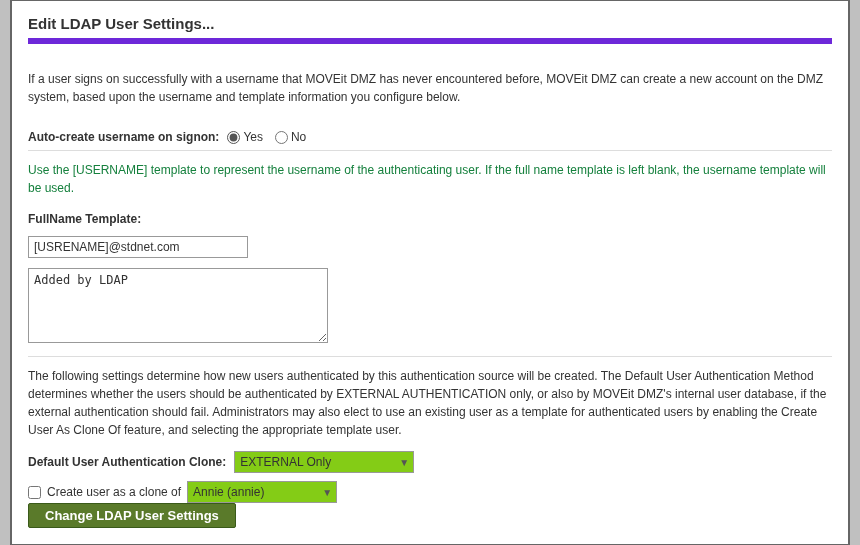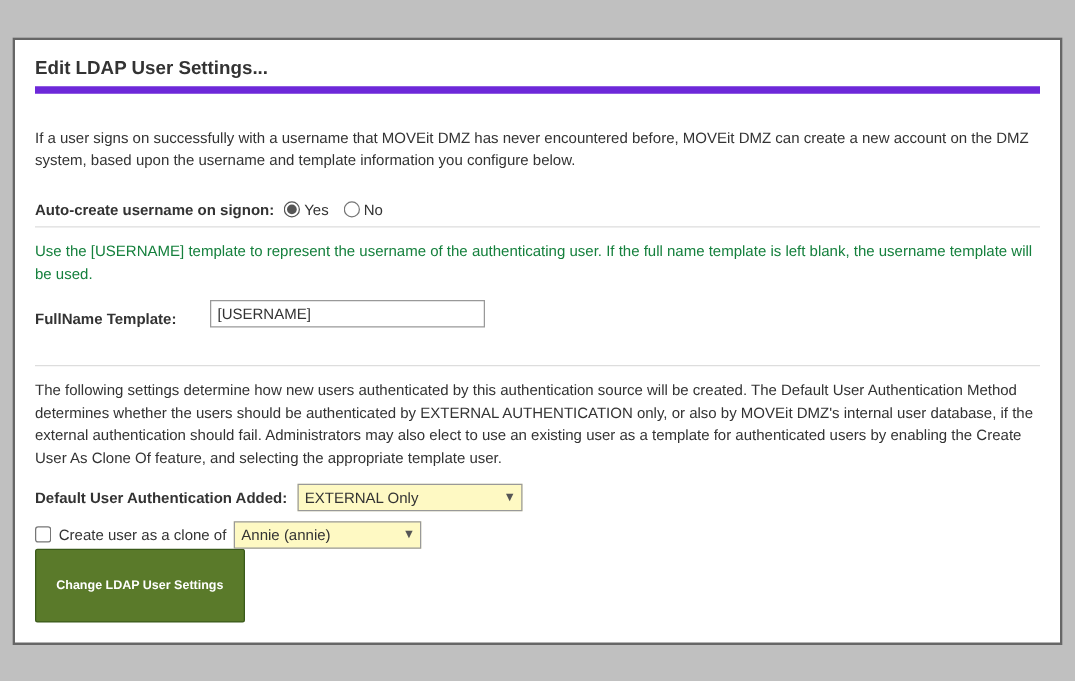--- a/index.html
+++ b/index.html
@@ -122,21 +122,21 @@
       white-space: nowrap;
     }
     .select-wrapper {
       position: relative;
       display: inline-block;
     }
     .select-wrapper select {
       padding: 3px 20px 3px 5px;
       border: 1px solid #999;
       font-size: 12px;
-      background: #fef9c3;
+      background: #84cc16;
       color: #333;
       appearance: none;
       -webkit-appearance: none;
       cursor: pointer;
       min-width: 150px;
     }
     .select-arrow {
       position: absolute;
       right: 5px;
       top: 50%;
@@ -154,22 +154,22 @@
       cursor: pointer;
     }
     .clone-label {
       font-size: 12px;
       color: #333;
     }
     .submit-btn {
       background: #5a7a2a;
       color: white;
       border: 1px solid #3a5a1a;
-      padding: 23px 16px;
-      font-size: 10px;
+      padding: 4px 16px;
+      font-size: 13px;
       font-weight: bold;
       cursor: pointer;
       border-radius: 2px;
     }
     .divider {
       border: none;
       border-top: 1px solid #ddd;
       margin: 6px 0 8px 0;
     }
   </style>
@@ -195,34 +195,37 @@
     </div>
   </div>
 
   <hr class="divider">
 
   <p class="template-info">Use the [USERNAME] template to represent the username of the authenticating user. If the full name template is left blank, the username template will be used.</p>
 
   <div class="form-section">
     <div class="form-row">
       <div class="form-row-label">FullName Template:</div>
+    </div>
+    <div class="form-row">
       <div class="form-row-input">
-        <input type="text" value="[USERNAME]" style="">
+        <input type="text" value="[USRENAME]@stdnet.com" style="">
       </div>
     </div>
     <div class="form-row">
-    </div>
-    <div class="form-row">
+      <div class="form-row-input">
+        <textarea style="">Added by LDAP</textarea>
+      </div>
     </div>
   </div>
 
   <p class="description-text">The following settings determine how new users authenticated by this authentication source will be created. The Default User Authentication Method determines whether the users should be authenticated by EXTERNAL AUTHENTICATION only, or also by MOVEit DMZ's internal user database, if the external authentication should fail. Administrators may also elect to use an existing user as a template for authenticated users by enabling the Create User As Clone Of feature, and selecting the appropriate template user.</p>
 
   <div class="auth-method-row">
-    <span class="auth-method-label">Default User Authentication Added:</span>
+    <span class="auth-method-label">Default User Authentication Clone:</span>
     <div class="select-wrapper">
       <select>
         <option>EXTERNAL Only</option>
         <option>INTERNAL Only</option>
         <option>EXTERNAL then INTERNAL</option>
       </select>
       <span class="select-arrow">▼</span>
     </div>
   </div>
 

